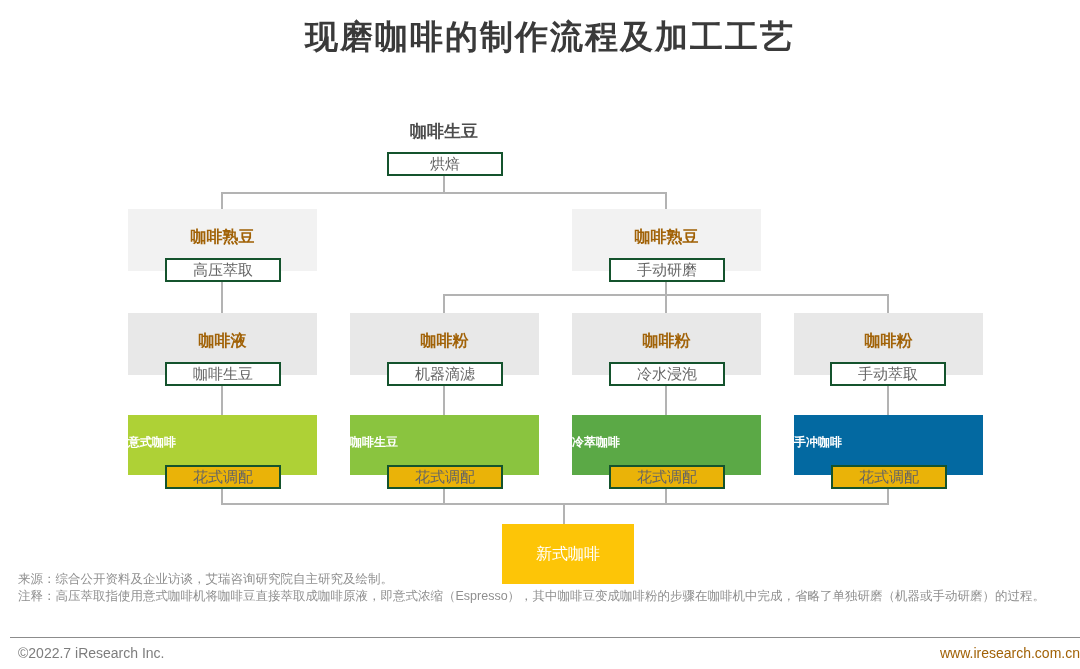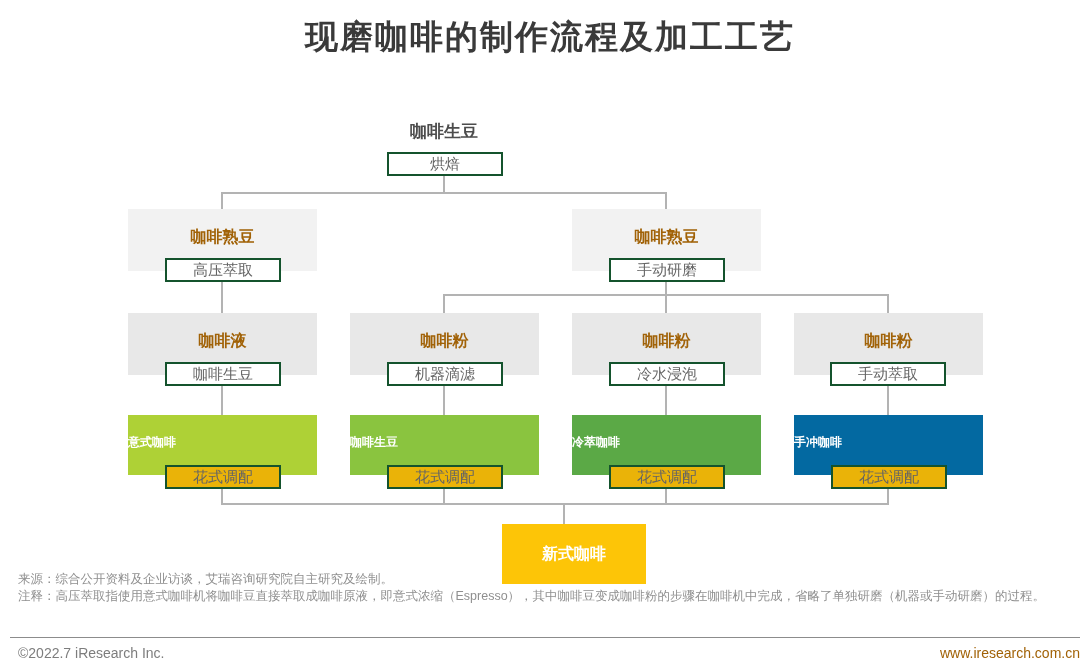--- a/index.html
+++ b/index.html
@@ -28,23 +28,23 @@
     display:flex; justify-content:flex-start; padding-top:19px;
     font-weight:bold; font-size:12px; color:#ffffff;
   }
   .pbox {
     position:absolute; width:112px; height:20px; background:#ffffff;
     border:2px solid #14532d; display:flex; align-items:center; justify-content:center;
     font-size:15px; color:#646464;
   }
   .pbox.lite { background:#eab308; }
   .final-node {
-    position:absolute; left:492px; top:524px; width:144px; height:60px;
+    position:absolute; left:492px; top:524px; width:132px; height:60px;
     display:flex; align-items:center; justify-content:center;
-    font-weight:bold; font-size:16px; color:#ffffff;
+    font-weight:normal; font-size:16px; color:#ffffff;
   }
   .src { position:absolute; left:8px; top:571px; width:1064px; font-size:12.5px; color:#8f8f8f; }
   .note { position:absolute; left:8px; top:588px; width:1064px; font-size:12.5px; color:#8f8f8f; line-height:16px; }
   .bar-line { position:absolute; left:0; top:637px; width:1080px; height:1px; background:#8c8c8c; }
   .copyright { position:absolute; left:8px; top:645px; font-size:14px; color:#7d7d7d; }
   .website { position:absolute; right:10px; top:645px; font-size:14px; color:#a16207; }
 </style>
 </head>
 <body>
 

